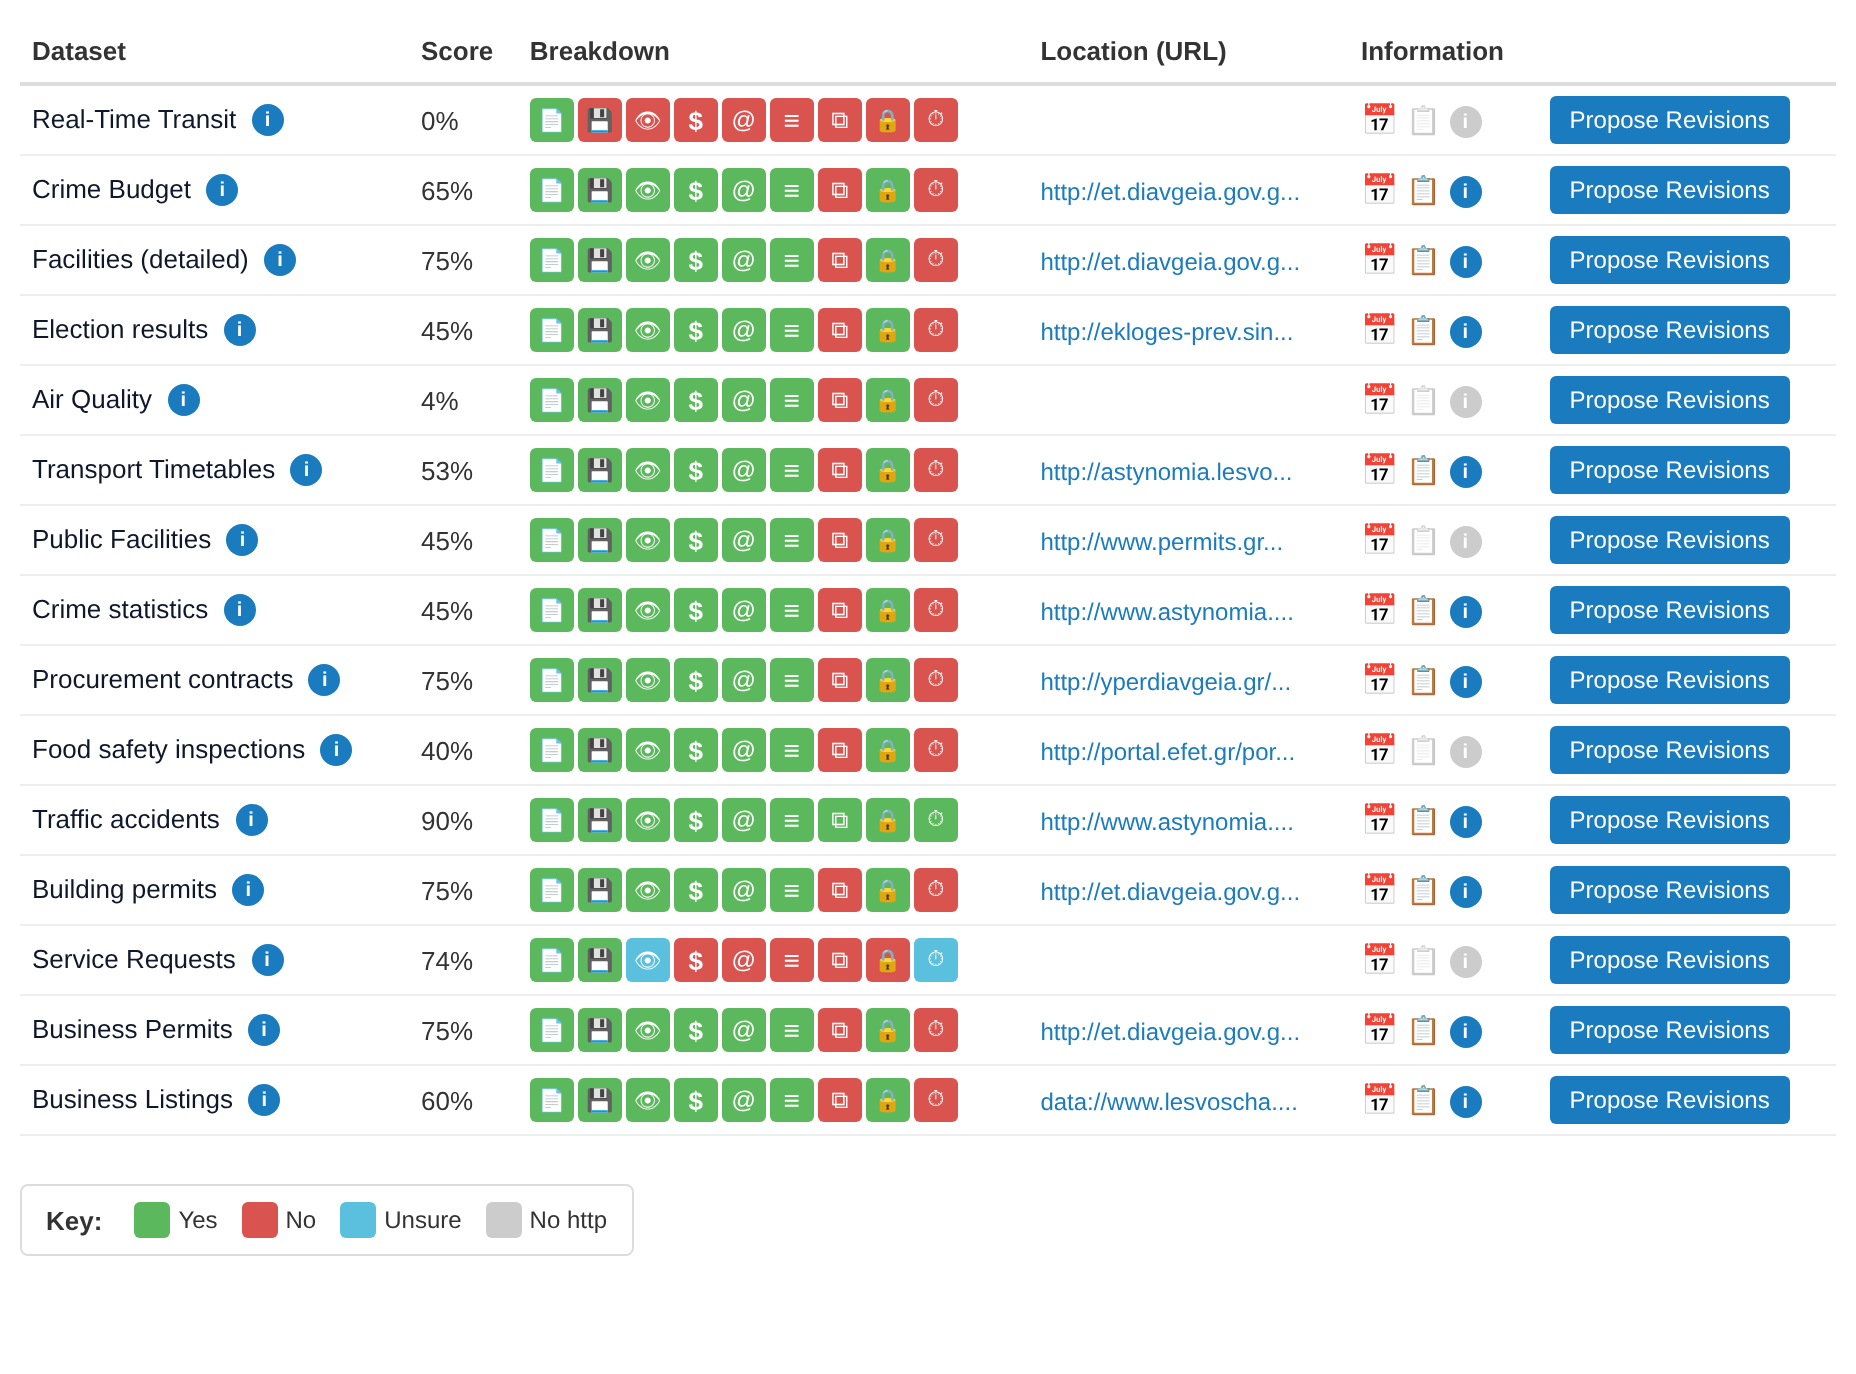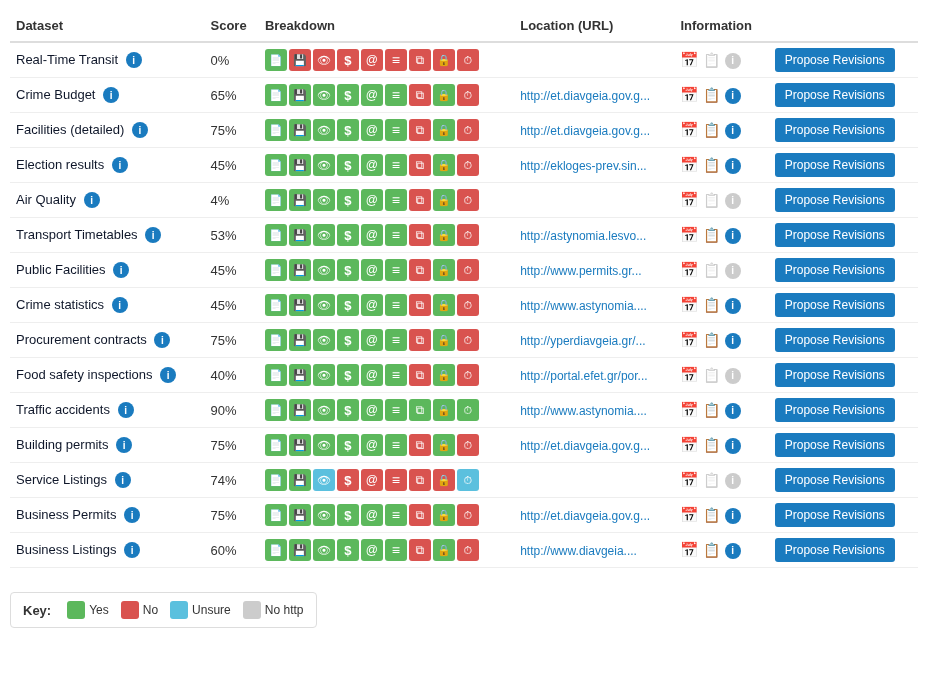--- a/index.html
+++ b/index.html
@@ -364,21 +364,21 @@
         <td>
           <div class="info-icons">
             <span class="cal-icon active" style="font-size: 15px;">📅</span>
             <span class="doc-icon active" style="font-size: 14px;">📋</span>
             <span class="info-circle active"><span style="display:inline-flex;align-items:center;justify-content:center;width:16px;height:16px;border-radius:50%;background:#1a7bbf;color:white;font-size:10px;font-weight:bold;">i</span></span>
           </div>
         </td>
         <td><button class="propose-btn">Propose Revisions</button></td>
       </tr>
       <tr>
-        <td><a class="dataset-link" href="#">Service Listings</a> <span class="info-icon">i</span></td>
+        <td><a class="dataset-link" href="#">Service Requests</a> <span class="info-icon">i</span></td>
         <td class="score-cell">74%</td>
         <td>
           <div class="breakdown-icons">
             <span class="icon-box icon-green" title="format">📄</span>
             <span class="icon-box icon-green" title="save">💾</span>
             <span class="icon-box icon-cyan" title="view">👁</span>
             <span class="icon-box icon-red" title="cost" style="font-weight: bold; font-size: 13px;">$</span>
             <span class="icon-box icon-red" title="license" style="font-size: 12px;">@</span>
             <span class="icon-box icon-red" title="bulk" style="font-size: 14px;">≡</span>
             <span class="icon-box icon-red" title="linked" style="font-size: 12px;">⧉</span>
@@ -431,21 +431,21 @@
             <span class="icon-box icon-green" title="save">💾</span>
             <span class="icon-box icon-green" title="view">👁</span>
             <span class="icon-box icon-green" title="cost" style="font-weight: bold; font-size: 13px;">$</span>
             <span class="icon-box icon-green" title="license" style="font-size: 12px;">@</span>
             <span class="icon-box icon-green" title="bulk" style="font-size: 14px;">≡</span>
             <span class="icon-box icon-red" title="linked" style="font-size: 12px;">⧉</span>
             <span class="icon-box icon-green" title="access" style="font-size: 11px;">🔒</span>
             <span class="icon-box icon-red" title="updated" style="font-size: 11px;">⏱</span>
           </div>
         </td>
-        <td><a class="url-link" href="#">http://www.diavgeia....</a></td>
+        <td><a class="url-link" href="#">data://www.lesvoscha....</a></td>
         <td>
           <div class="info-icons">
             <span class="cal-icon active" style="font-size: 15px;">📅</span>
             <span class="doc-icon active" style="font-size: 14px;">📋</span>
             <span class="info-circle active"><span style="display:inline-flex;align-items:center;justify-content:center;width:16px;height:16px;border-radius:50%;background:#1a7bbf;color:white;font-size:10px;font-weight:bold;">i</span></span>
           </div>
         </td>
         <td><button class="propose-btn">Propose Revisions</button></td>
       </tr>
     </tbody>

